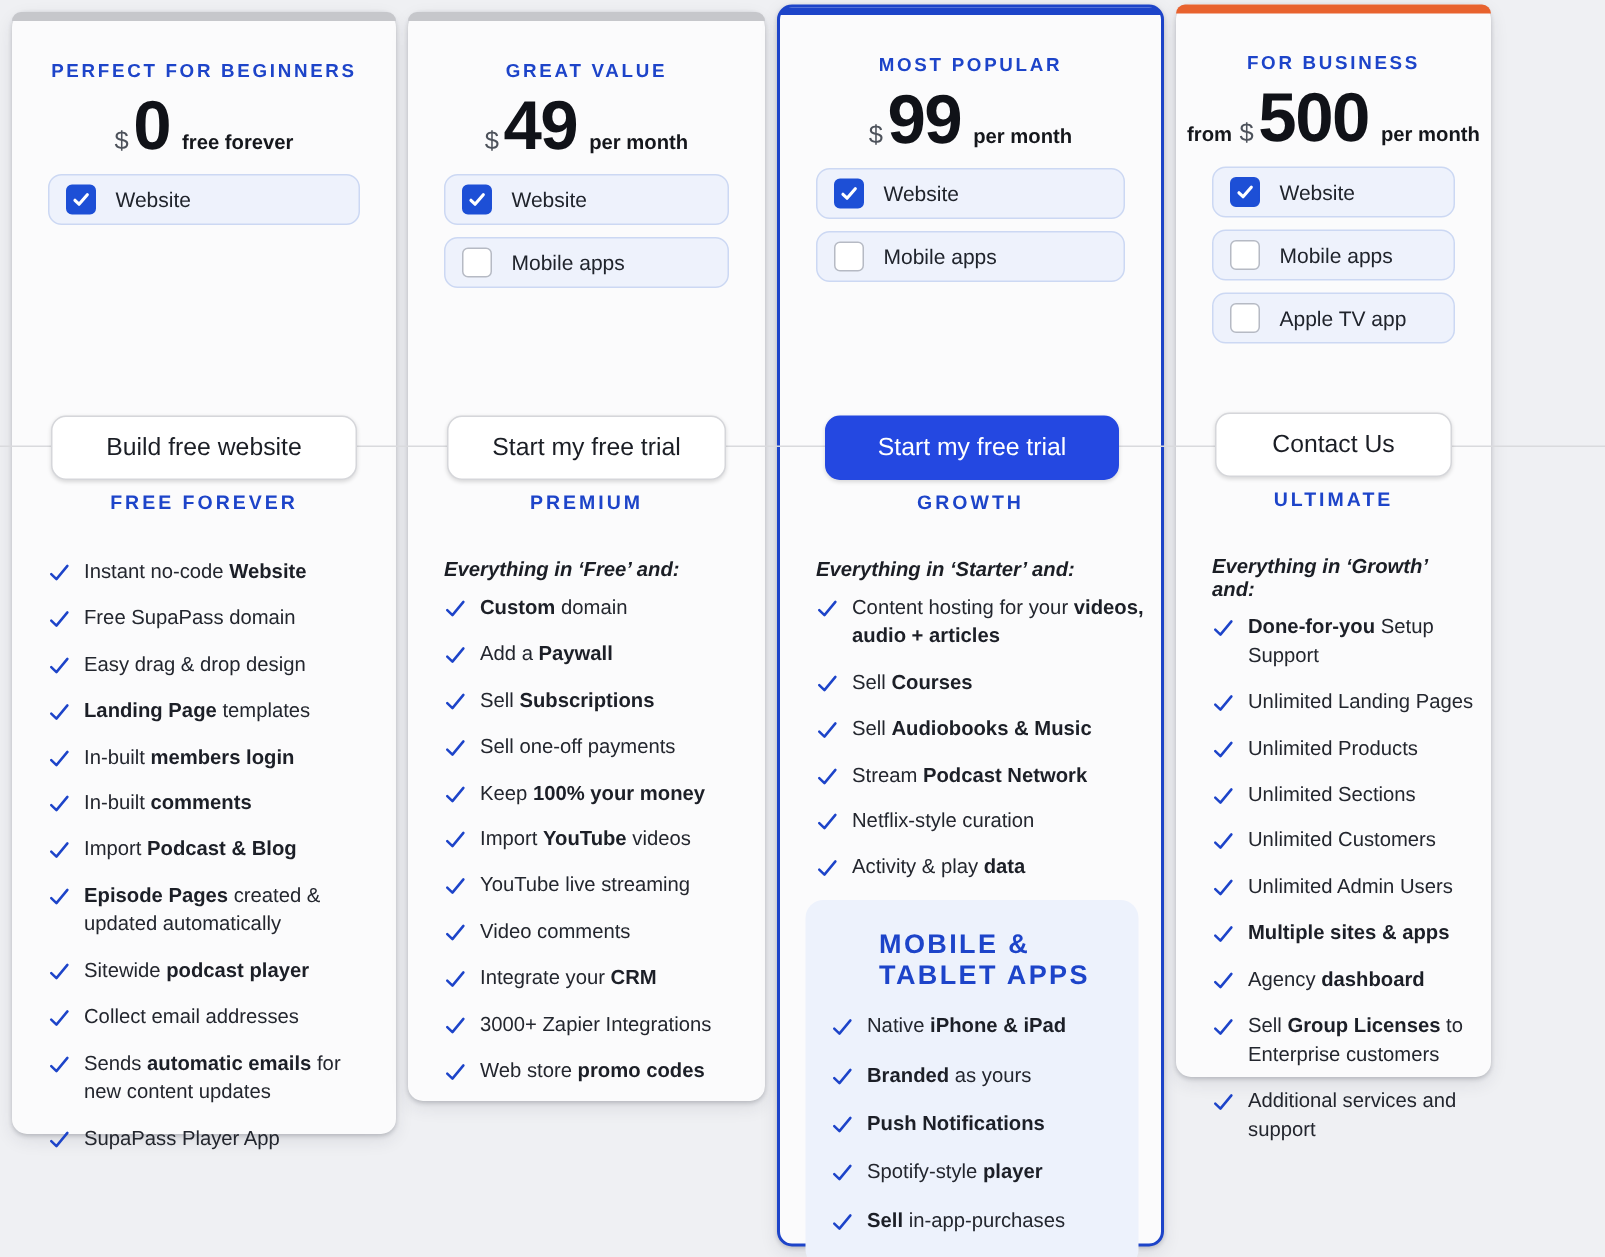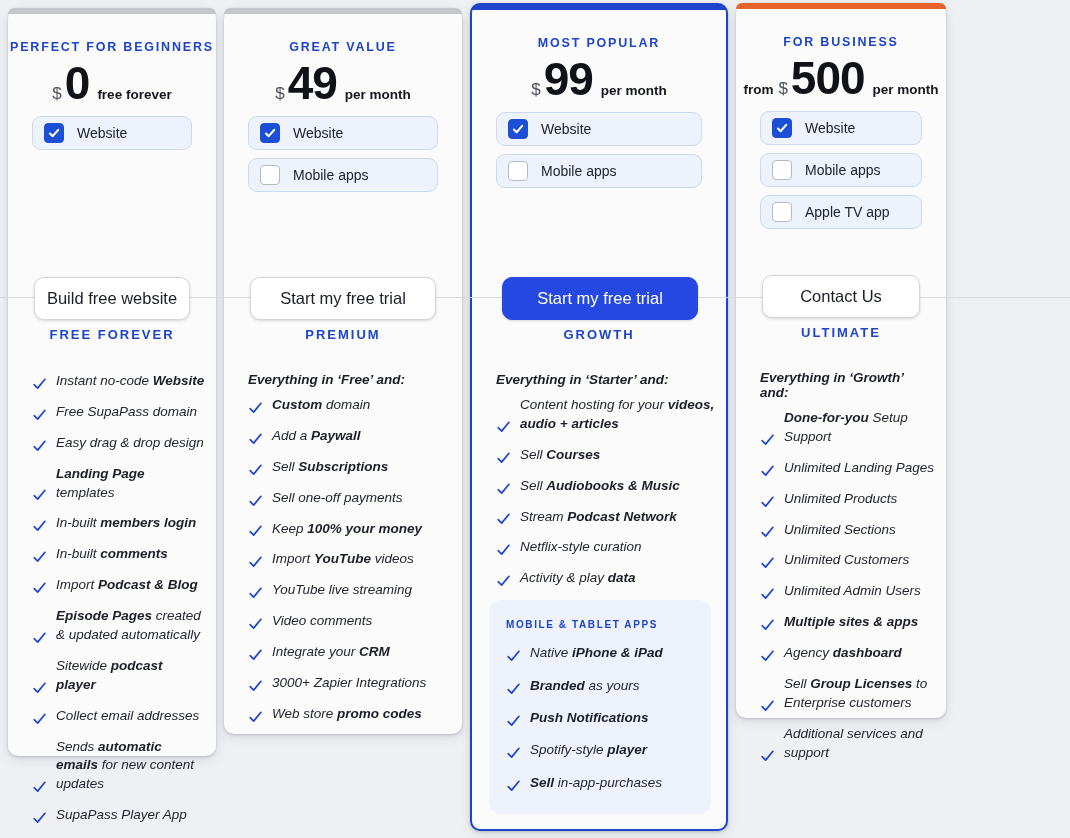--- a/index.html
+++ b/index.html
@@ -14,21 +14,21 @@
     background:var(--page-bg);
     font-family:"Liberation Sans","DejaVu Sans",sans-serif;
     color:var(--text-dark);
   }
   .cards{display:flex;gap:8px;padding-left:8px;align-items:flex-start}
   .card{
     position:relative;background:var(--card-bg);border-radius:10px;
     box-shadow:0 1px 3px rgba(35,40,55,.22),0 4px 12px rgba(35,40,55,.10);
     width:256px;margin-top:8px;
   }
-  .card:nth-child(1){min-height:748px;width:208px}
+  .card:nth-child(1){min-height:748px;width:256px}
   .card:nth-child(2){min-height:726px;width:238px}
   .card:nth-child(3){min-height:828px;width:258px;border:2px solid var(--accent-blue)}
   .card:nth-child(4){min-height:715px;width:210px}
   .card:nth-child(n+3){margin-top:3px}
   .topbar{height:6px;border-radius:9px 9px 0 0;background:var(--neutral-topbar)}
   .card:nth-child(3) .topbar{height:5px;background:var(--accent-blue);border-radius:7px 7px 0 0}
   .card:nth-child(4) .topbar{background:var(--accent-orange)}
   .tagline{
     margin-top:26px;text-align:center;color:var(--accent-blue);
     font-size:12.5px;font-weight:bold;letter-spacing:1.8px;
@@ -60,32 +60,32 @@
   .plan-name{
     position:absolute;top:319px;left:0;right:0;text-align:center;
     color:var(--accent-blue);font-weight:bold;font-size:13px;letter-spacing:2px;
   }
   .card:nth-child(n+3) .plan-name{top:322px}
   .features-wrap{position:absolute;top:364px;left:24px;right:11px}
   .card:nth-child(n+3) .features-wrap{top:367px}
   .intro{font-style:italic;font-weight:bold;font-size:13.5px;color:#1b1e25;margin-bottom:9px}
   ul.features{list-style:none;margin:0;padding:0}
   .feat{
-    display:flex;align-items:flex-end;margin-bottom:12px;
-    font-size:13.5px;line-height:1.4;color:var(--text-dark);font-style:italic;
+    display:flex;align-items:flex-start;margin-bottom:12px;
+    font-size:13.5px;line-height:1.4;color:var(--text-dark);
   }
   .feat b{font-weight:bold;color:#1c1f27}
   .fcheck{flex:0 0 15px;margin-right:9px;margin-top:2px;display:inline-flex}
   .subbox{
     margin:4px 4px 0 -7px;background:#edf2fc;border-radius:12px;
     padding:19px 12px 8px 17px;
   }
   .subbox-title{
-    color:var(--accent-blue);font-weight:bold;font-size:10px;
-    letter-spacing:1.6px;margin-bottom:14px;
+    color:var(--accent-blue);font-weight:bold;font-size:18px;
+    letter-spacing:1.6px;margin-bottom:14px;margin-left:32px;
   }
   .subbox .feat{margin-bottom:13.5px}
   .hline{position:absolute;top:297px;left:0;width:1070px;height:1px;background:var(--divider);z-index:3}
 </style>
 </head>
 <body>
 
 <main class="cards">
   <section class="card">
     <div class="topbar"></div>

